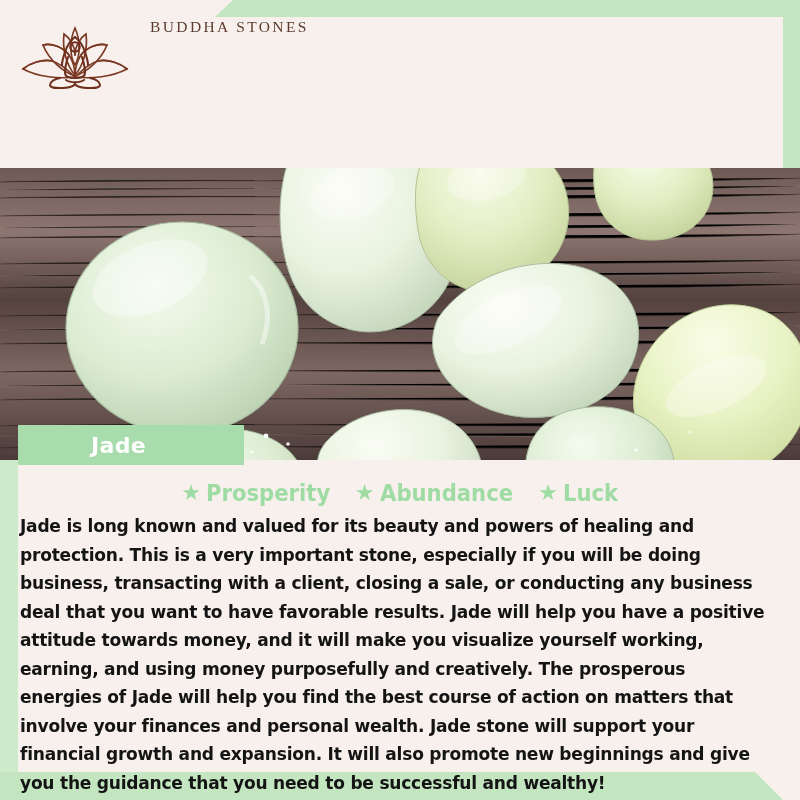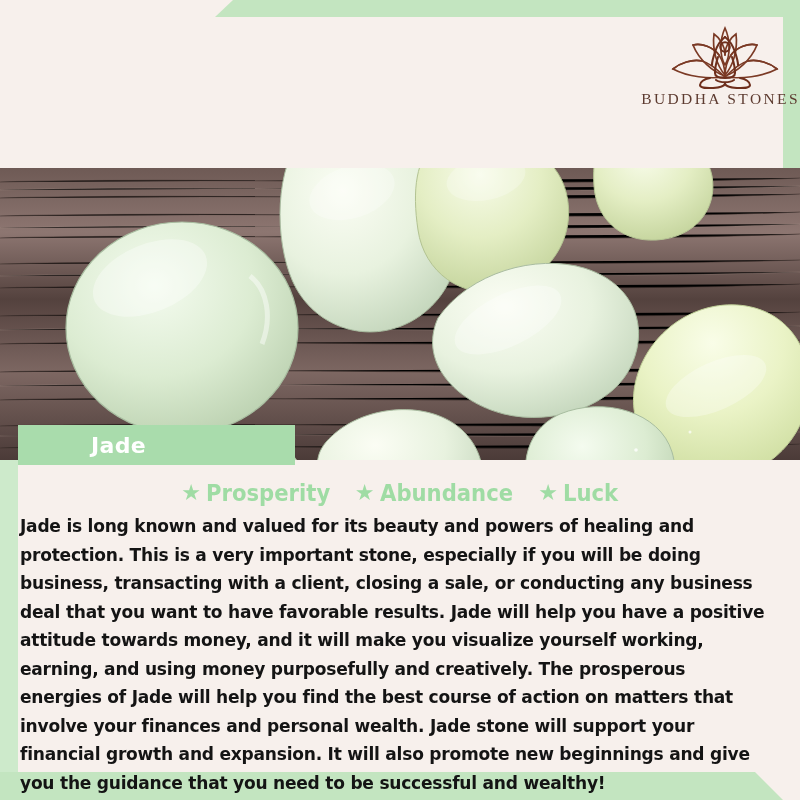--- a/index.html
+++ b/index.html
@@ -83,22 +83,22 @@
   }
 
   
   .logo-block {
     position: absolute;
     top: 17px;
     left: 0;
     width: 800px;
     height: 103px;
     display: flex;
-    flex-direction: column;
-    align-items: flex-end;
+    flex-direction: row;
+    align-items: flex-start;
     justify-content: flex-start;
     background: transparent;
   }
   .logo-mark {
     width: 150px;
     height: 72px;
     display: block;
   }
   .logo-wordmark {
     margin-top: 1px;
@@ -141,21 +141,21 @@
     height: 292px;
     overflow: hidden;
   }
   .photo svg { display: block; }
 
   
   .name-tag {
     position: absolute;
     top: 425px;
     left: 18px;
-    width: 277px;
+    width: 226px;
     height: 40px;
     background: #a9dcac;
     display: flex;
     align-items: center;
   }
   .name-tag-label {
     margin-left: 73px;
     font-family: "DejaVu Sans", sans-serif;
     font-weight: bold;
     font-size: 22px;

